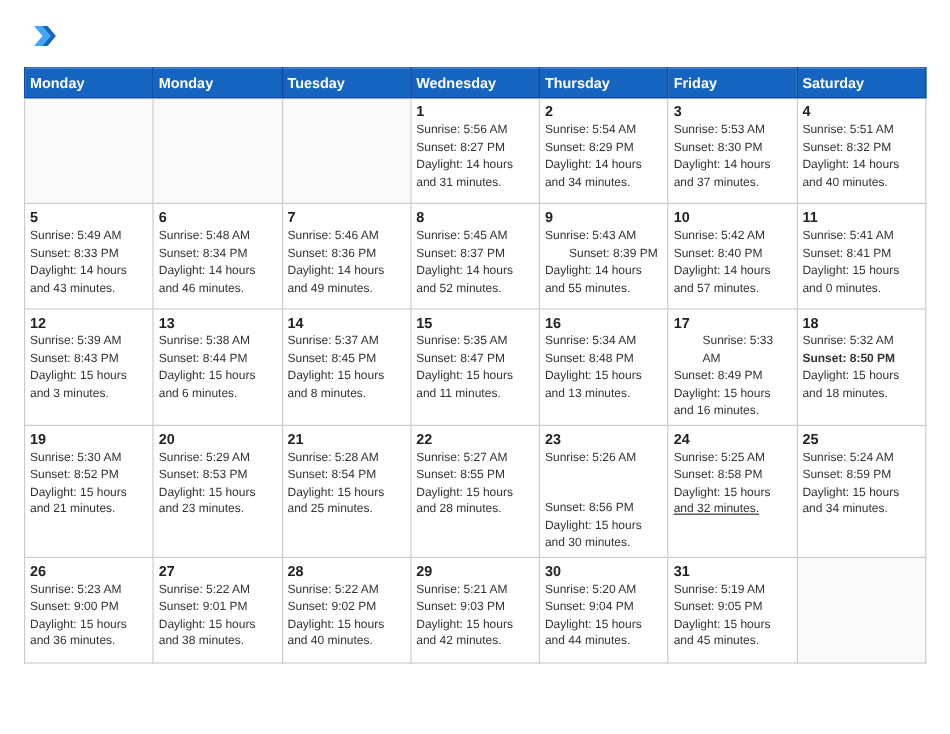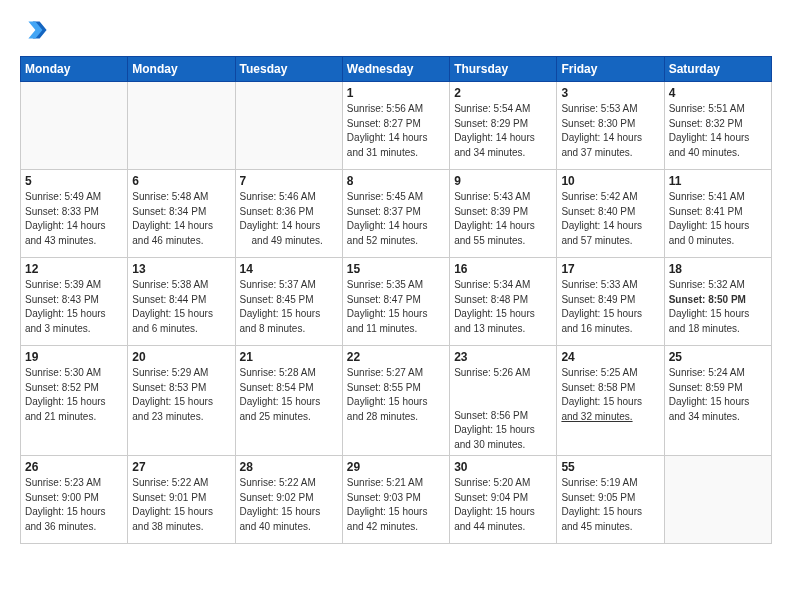--- a/index.html
+++ b/index.html
@@ -184,37 +184,37 @@
               <span style="display: block;">Daylight: 14 hours</span>
               <span style="display: block;">and 46 minutes.</span>
             </div>
           </td>
           <td>
             <span class="day-number">7</span>
             <div class="cell-text">
               <span style="display: block;">Sunrise: 5:46 AM</span>
               <span style="display: block;">Sunset: 8:36 PM</span>
               <span style="display: block;">Daylight: 14 hours</span>
-              <span style="display: block; margin-left: 12px;">and 49 minutes.</span>
+              <span style="display: block;">and 49 minutes.</span>
             </div>
           </td>
           <td>
             <span class="day-number">8</span>
             <div class="cell-text">
               <span style="display: block;">Sunrise: 5:45 AM</span>
               <span style="display: block;">Sunset: 8:37 PM</span>
               <span style="display: block;">Daylight: 14 hours</span>
               <span style="display: block;">and 52 minutes.</span>
             </div>
           </td>
           <td>
             <span class="day-number">9</span>
             <div class="cell-text">
               <span style="display: block;">Sunrise: 5:43 AM</span>
-              <span style="display: block;">Sunset: 8:39 PM</span>
+              <span style="display: block; margin-left: 20px;">Sunset: 8:39 PM</span>
               <span style="display: block;">Daylight: 14 hours</span>
               <span style="display: block;">and 55 minutes.</span>
             </div>
           </td>
           <td>
             <span class="day-number">10</span>
             <div class="cell-text">
               <span style="display: block;">Sunrise: 5:42 AM</span>
               <span style="display: block;">Sunset: 8:40 PM</span>
               <span style="display: block;">Daylight: 14 hours</span>
@@ -273,21 +273,21 @@
             <div class="cell-text">
               <span style="display: block;">Sunrise: 5:34 AM</span>
               <span style="display: block;">Sunset: 8:48 PM</span>
               <span style="display: block;">Daylight: 15 hours</span>
               <span style="display: block;">and 13 minutes.</span>
             </div>
           </td>
           <td>
             <span class="day-number">17</span>
             <div class="cell-text">
-              <span style="display: block;">Sunrise: 5:33 AM</span>
+              <span style="display: block; margin-left: 24px;">Sunrise: 5:33 AM</span>
               <span style="display: block;">Sunset: 8:49 PM</span>
               <span style="display: block;">Daylight: 15 hours</span>
               <span style="display: block;">and 16 minutes.</span>
             </div>
           </td>
           <td>
             <span class="day-number">18</span>
             <div class="cell-text">
               <span style="display: block;">Sunrise: 5:32 AM</span>
               <span style="display: block; font-weight: bold;">Sunset: 8:50 PM</span>
@@ -401,21 +401,21 @@
           <td>
             <span class="day-number">30</span>
             <div class="cell-text">
               <span style="display: block;">Sunrise: 5:20 AM</span>
               <span style="display: block;">Sunset: 9:04 PM</span>
               <span style="display: block;">Daylight: 15 hours</span>
               <span style="display: block;">and 44 minutes.</span>
             </div>
           </td>
           <td>
-            <span class="day-number">55</span>
+            <span class="day-number">31</span>
             <div class="cell-text">
               <span style="display: block;">Sunrise: 5:19 AM</span>
               <span style="display: block;">Sunset: 9:05 PM</span>
               <span style="display: block;">Daylight: 15 hours</span>
               <span style="display: block;">and 45 minutes.</span>
             </div>
           </td>
           <td class="empty"></td>
         </tr>
       </tbody>

